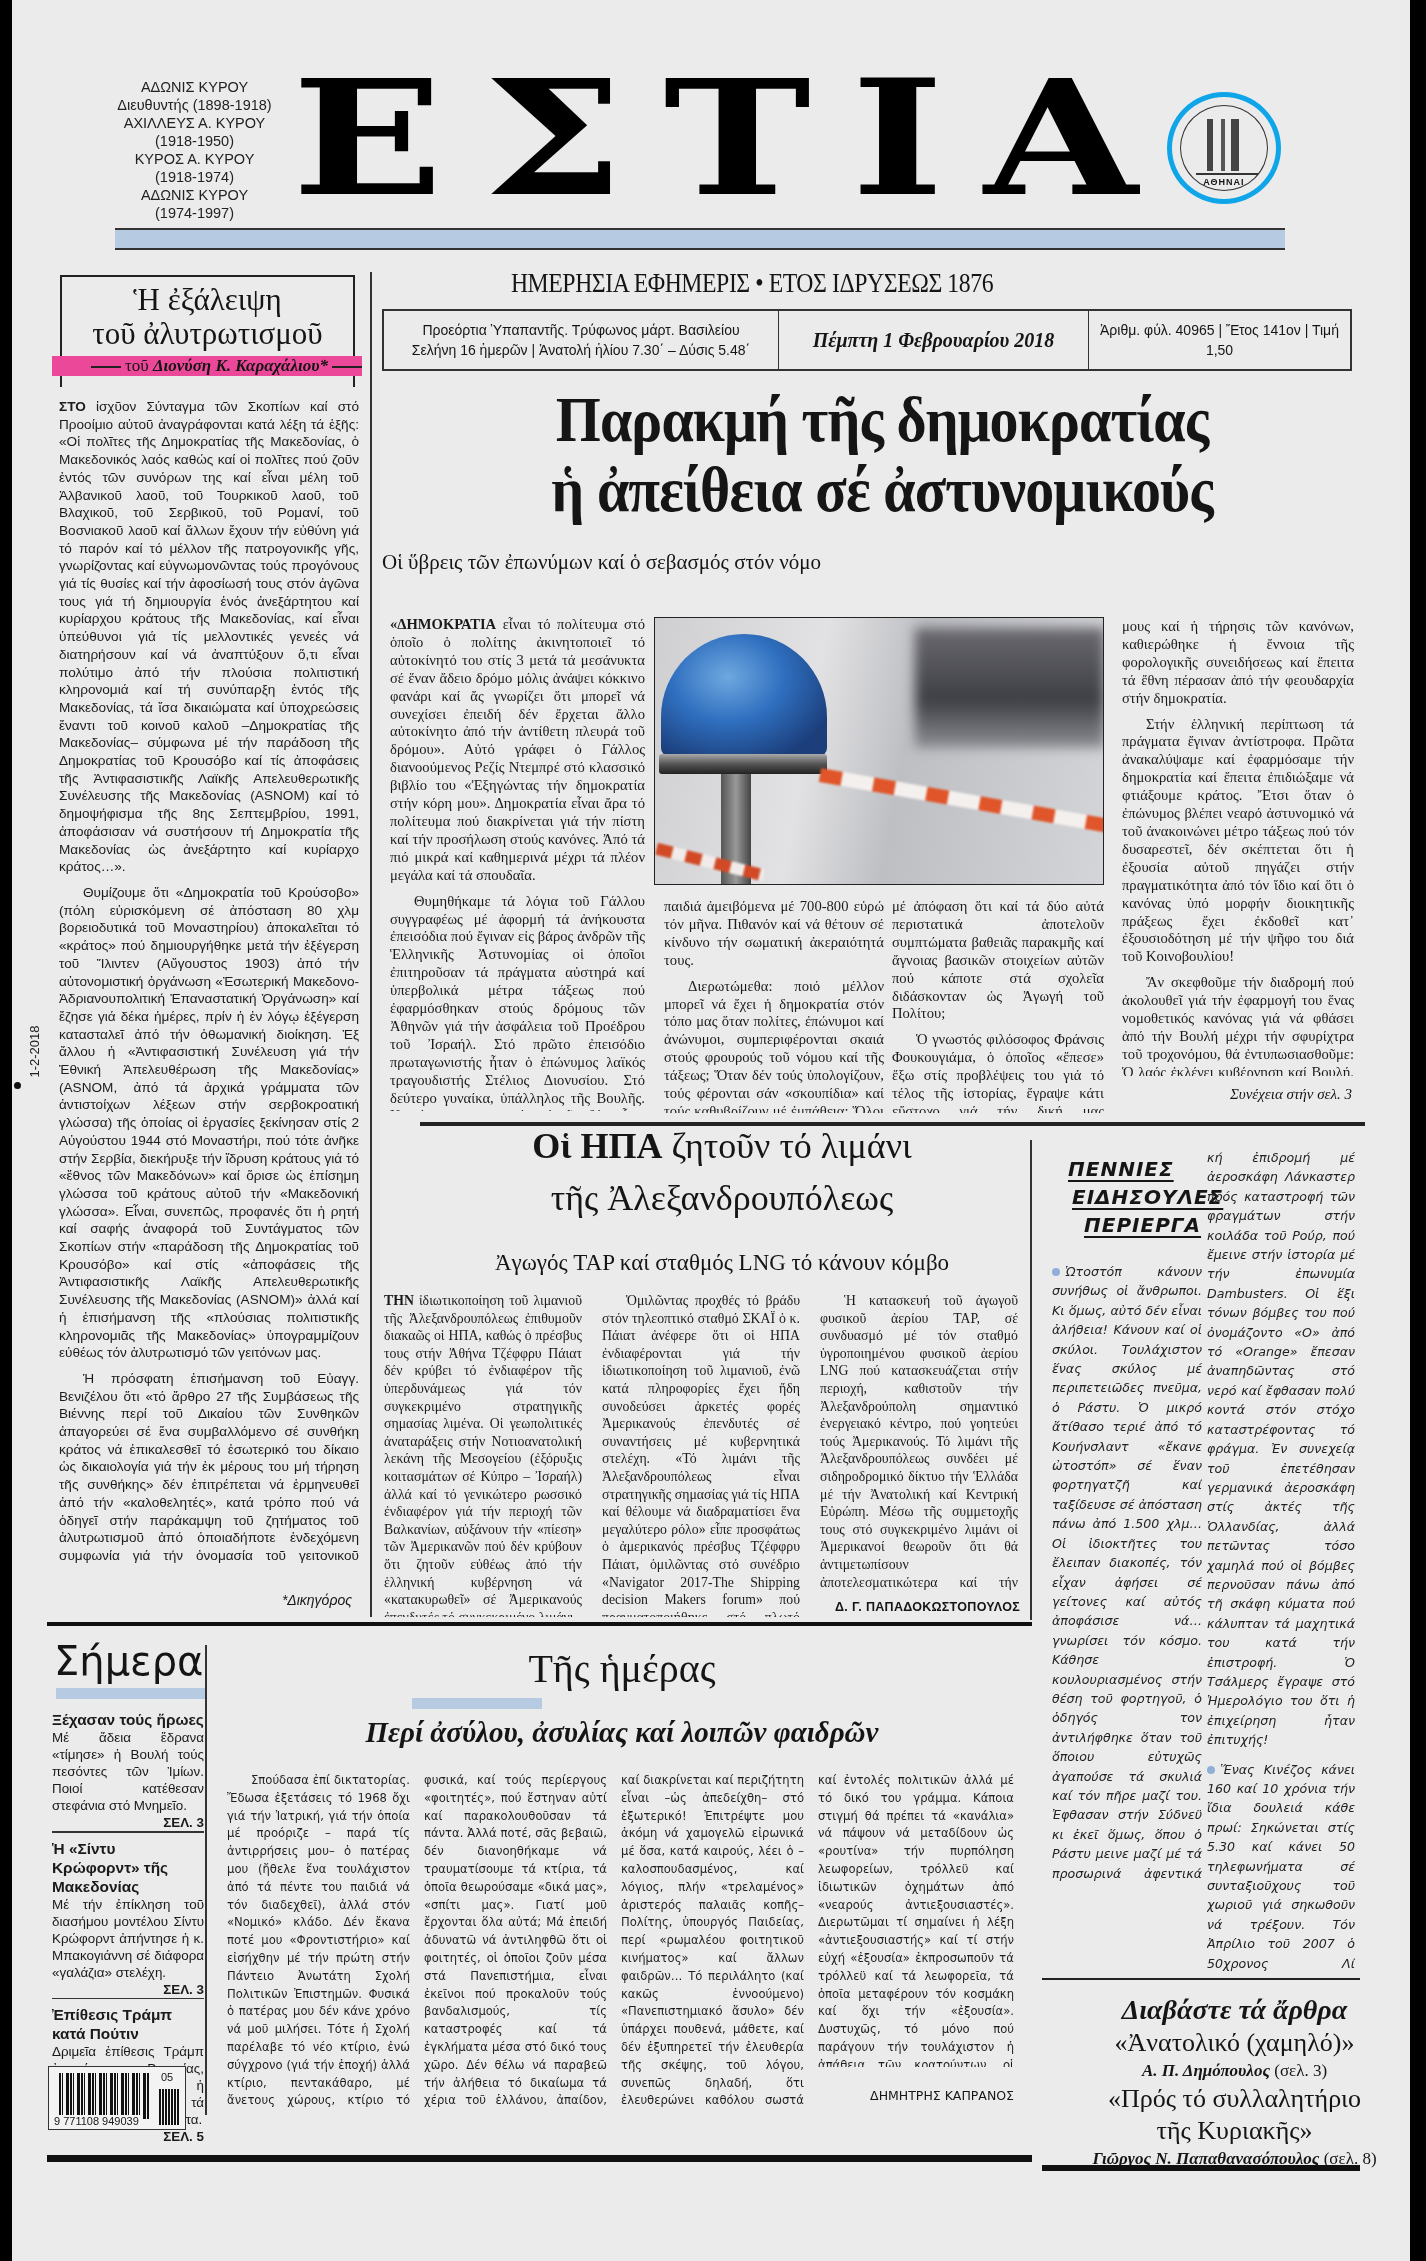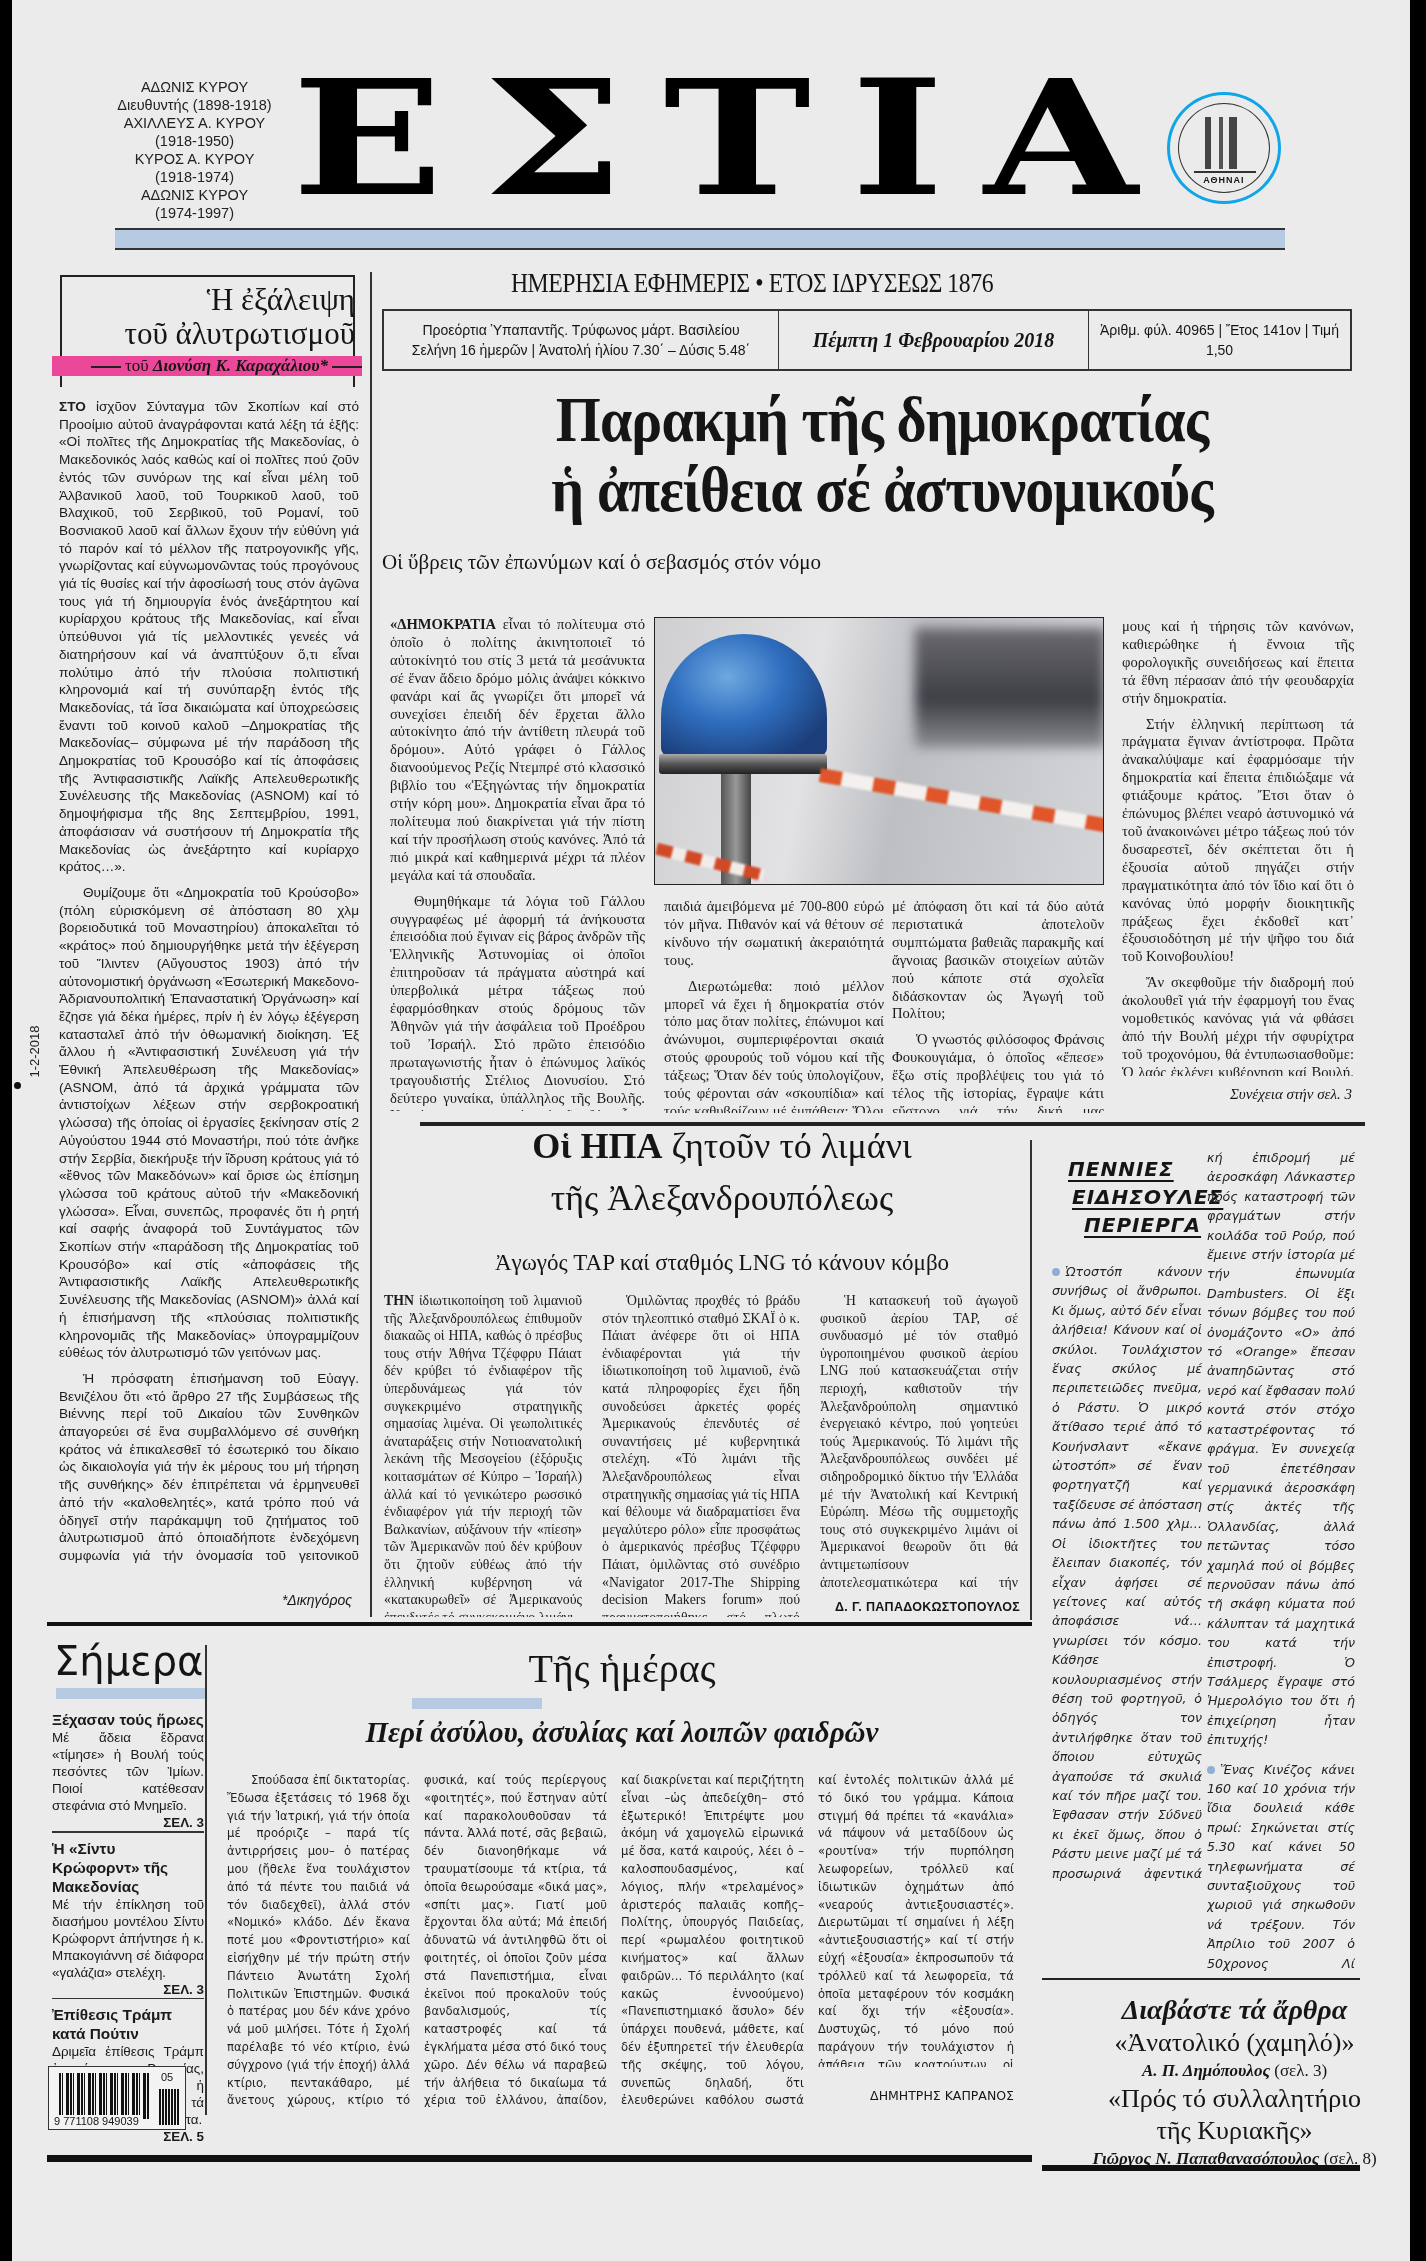--- a/index.html
+++ b/index.html
@@ -1,35 +1,35 @@
 <!DOCTYPE html>
 <html><head>
 <meta charset="utf-8">
 <style>
 *{box-sizing:border-box;margin:0;padding:0}
 html,body{width:1426px;height:2261px;background:#000;overflow:hidden}
 .page{position:absolute;left:12px;top:0;width:1414px;height:2261px;background:#ecebec;font-family:"Liberation Serif",serif;color:#151515}
 .abs{position:absolute}
 .founders{left:95px;top:78px;width:175px;text-align:center;font-family:"Liberation Sans",sans-serif;font-size:14.5px;line-height:18px;color:#222}
 .masthead{left:280px;top:68px;width:850px;height:148px;font-family:"DejaVu Serif",serif;font-weight:bold;font-size:168px;line-height:148px;letter-spacing:34px;color:#000;transform:scaleX(1.18) scaleY(0.95);transform-origin:left top;white-space:nowrap}
-.seal{left:1155px;top:92px;width:114px;height:112px;border:3px solid #0ea5e9;border-radius:50%}
+.seal{left:1155px;top:92px;width:114px;height:112px;border:5px solid #0ea5e9;border-radius:50%}
 .seal .inner{position:absolute;left:8px;top:8px;right:8px;bottom:8px;border:1.5px solid #333;border-radius:50%}
 .seal .fig{position:absolute;left:30px;top:22px;width:48px;height:52px;background:linear-gradient(90deg,transparent 10%,#444 10%,#444 22%,transparent 22%,transparent 40%,#555 40%,#555 48%,transparent 48%,transparent 60%,#444 60%,#444 78%,transparent 78%);}
 .seal .base{position:absolute;left:24px;top:76px;width:62px;height:2px;background:#333}
 .seal .lbl{position:absolute;left:0;right:0;top:80px;text-align:center;font-size:9px;font-family:"Liberation Sans",sans-serif;font-weight:bold;letter-spacing:1px}
 .bluebar{left:103px;top:228px;width:1170px;height:22px;background:#b6cbe2;border-top:2px solid #333;border-bottom:2px solid #333}
 .tagline{left:380px;top:268px;width:720px;text-align:center;font-size:27px;letter-spacing:-0.5px;transform:scaleX(0.88);transform-origin:center}
 .infobox{left:370px;top:309px;width:970px;height:62px;border:2px solid #333;display:flex}
 .infobox .c{display:flex;align-items:center;justify-content:center;text-align:center;font-family:"Liberation Sans",sans-serif;font-size:14px;line-height:20px;border-right:1.5px solid #333;padding:0 6px}
 .infobox .c:last-child{border-right:none}
 .infobox .c1{width:395px}
 .infobox .c2{width:310px;font-family:"Liberation Serif",serif;font-weight:bold;font-style:italic;font-size:20px}
 .infobox .c3{flex:1}
 .opbox{left:48px;top:275px;width:295px;height:112px;border:2px solid #222;border-bottom:none}
-.optitle{left:48px;top:283px;width:295px;text-align:right;font-size:31px;line-height:34px}
+.optitle{left:48px;top:283px;width:295px;text-align:center;font-size:31px;line-height:34px}
 .opauthor{left:40px;top:356px;width:310px;text-align:right;font-size:17px;background:#ec4899}
 .opauthor b{font-style:italic}
 .col{font-family:"Liberation Sans",sans-serif;font-size:13.6px;line-height:17.7px;text-align:justify;color:#1c1c1c}
 .serifcol{font-family:"Liberation Serif",serif;font-size:14.6px;line-height:17.9px;text-align:justify;color:#1a1a1a}
 .roundcol{font-family:"DejaVu Sans",sans-serif;font-size:11.6px;line-height:17.8px;text-align:justify;color:#1f1f1f}
 .italcol{font-family:"DejaVu Sans",sans-serif;font-style:italic;font-size:12.6px;line-height:19.4px;text-align:justify;color:#222}
 p.ind{text-indent:24px}
 .vrule{background:#333;width:1.5px}
 .hrule{background:#222;height:2px}
 .thick{background:#111;height:7px}

